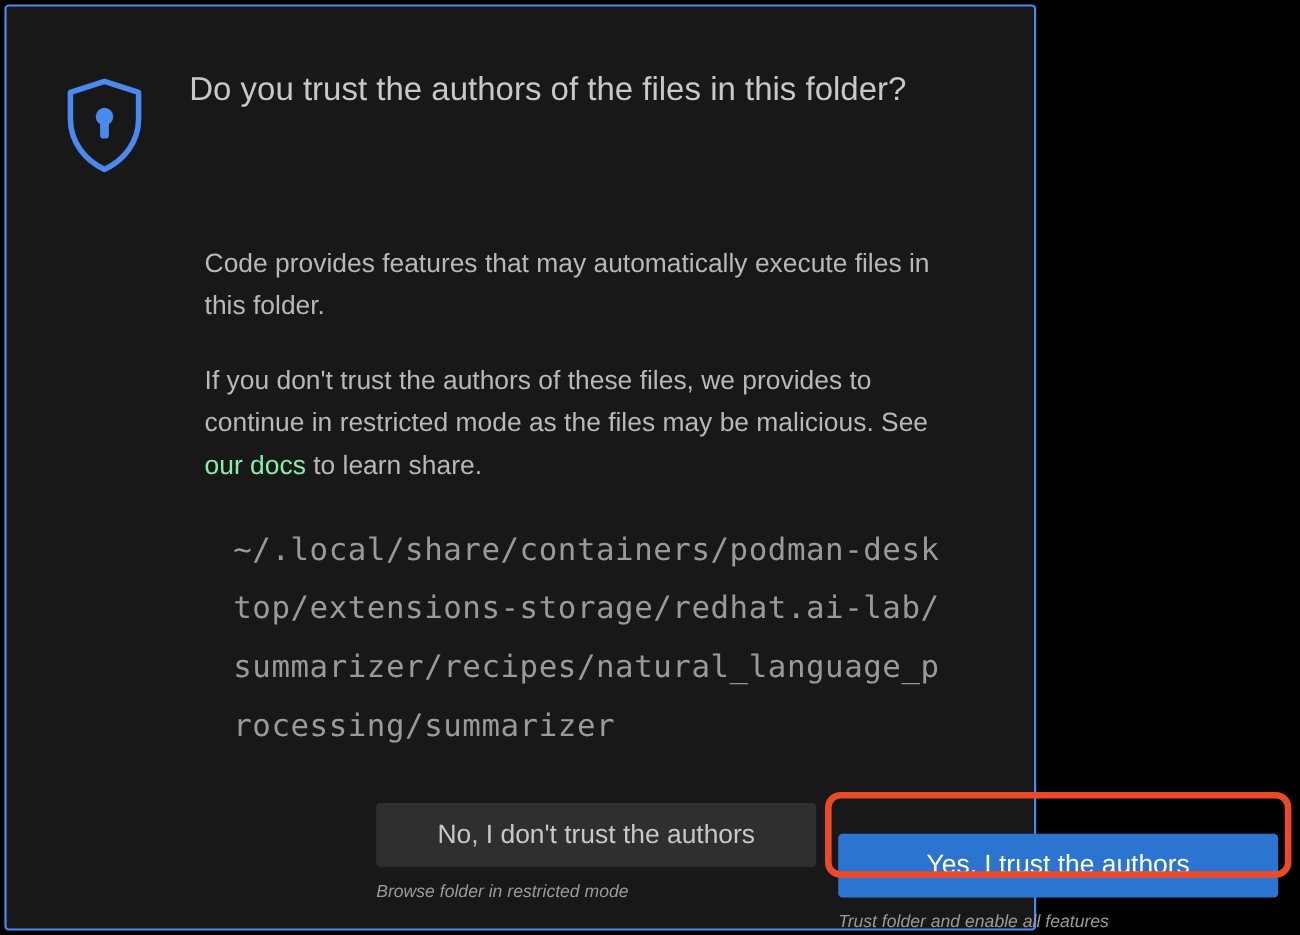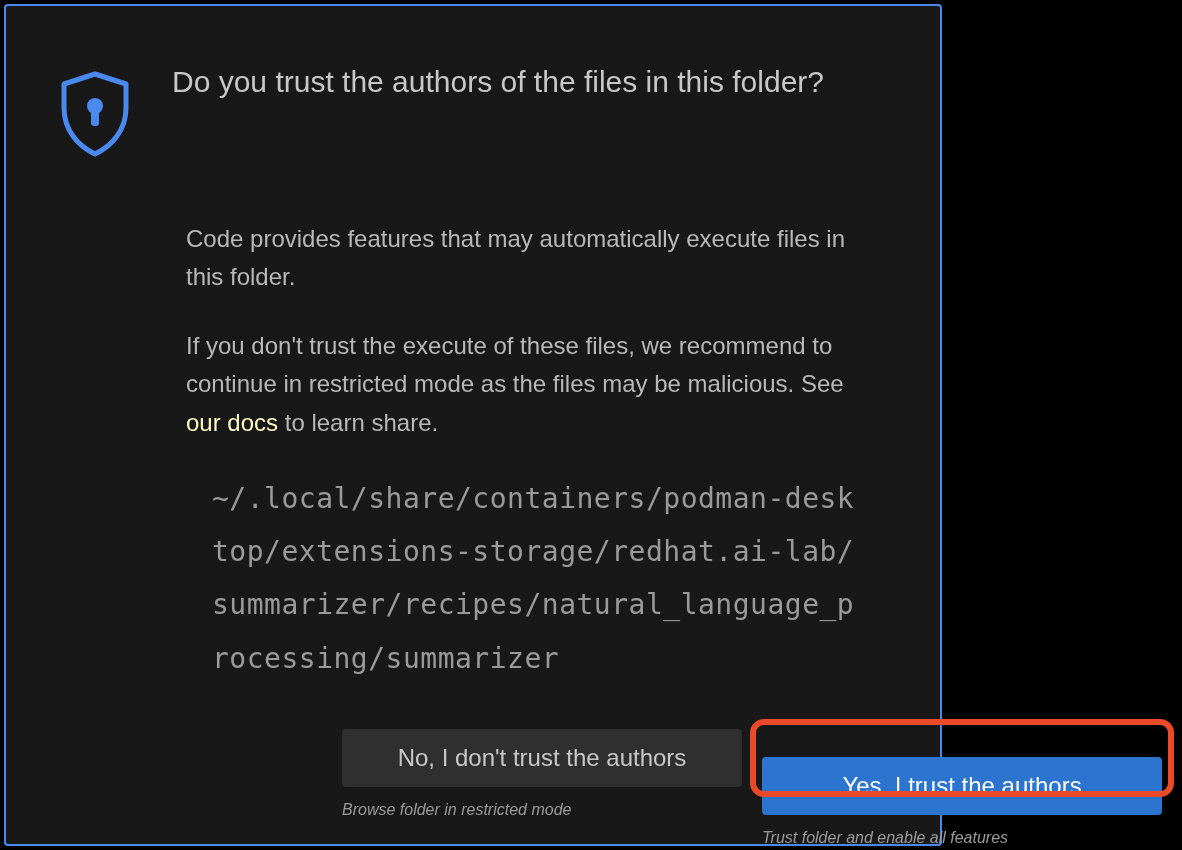--- a/index.html
+++ b/index.html
@@ -42,21 +42,21 @@
   margin-left: 132px;
   margin-right: 24px;
 }
 .paragraph {
   font-size: 24px;
   line-height: 1.6;
   color: #b8b8b8;
   margin-bottom: 30px;
 }
 .link {
-  color: #fef9c3;
+  color: #86efac;
   cursor: pointer;
 }
 .path {
   font-family: "SF Mono", Monaco, Consolas, monospace;
   font-size: 28px;
   color: #9a9a9a;
   line-height: 1.9;
   letter-spacing: 0.5px;
   margin-bottom: 44px;
   word-break: break-all;
@@ -160,21 +160,21 @@
         <circle cx="39" cy="38" r="8" fill="#4a8af0"></circle>
         <rect x="35" y="42" width="8" height="16" rx="3" fill="#4a8af0"></rect>
       </svg>
     </span>
     <h1 class="title">Do you trust the authors of the files in this folder?</h1>
   </div>
 
   <div class="content">
     <p class="paragraph">Code provides features that may automatically execute files in this folder.</p>
     <p class="paragraph">
-      <span>If you don't trust the execute of these files, we recommend to continue in restricted mode as the files may be malicious. See </span><a class="link">our docs</a><span> to learn share.</span>
+      <span>If you don't trust the authors of these files, we provides to continue in restricted mode as the files may be malicious. See </span><a class="link">our docs</a><span> to learn share.</span>
     </p>
     <div class="path">~/.local/share/containers/podman-desktop/extensions-storage/redhat.ai-lab/summarizer/recipes/natural_language_processing/summarizer</div>
 
 
     <div class="buttons-row">
       <div class="button-group">
         <button class="btn btn-secondary">No, I don't trust the authors</button>
         <div class="btn-caption">Browse folder in restricted mode</div>
       </div>
       <div class="button-group">

